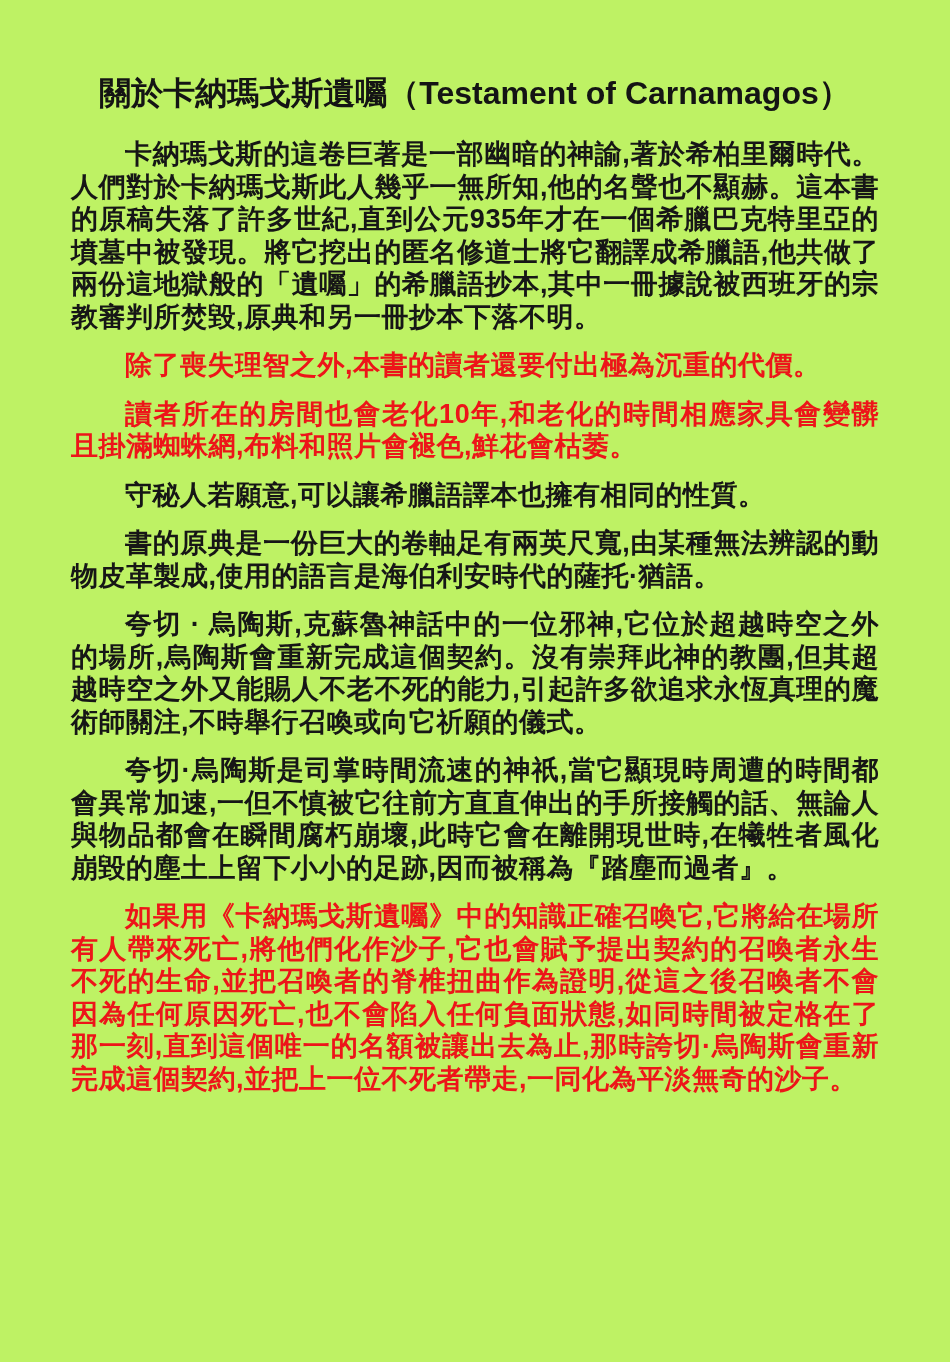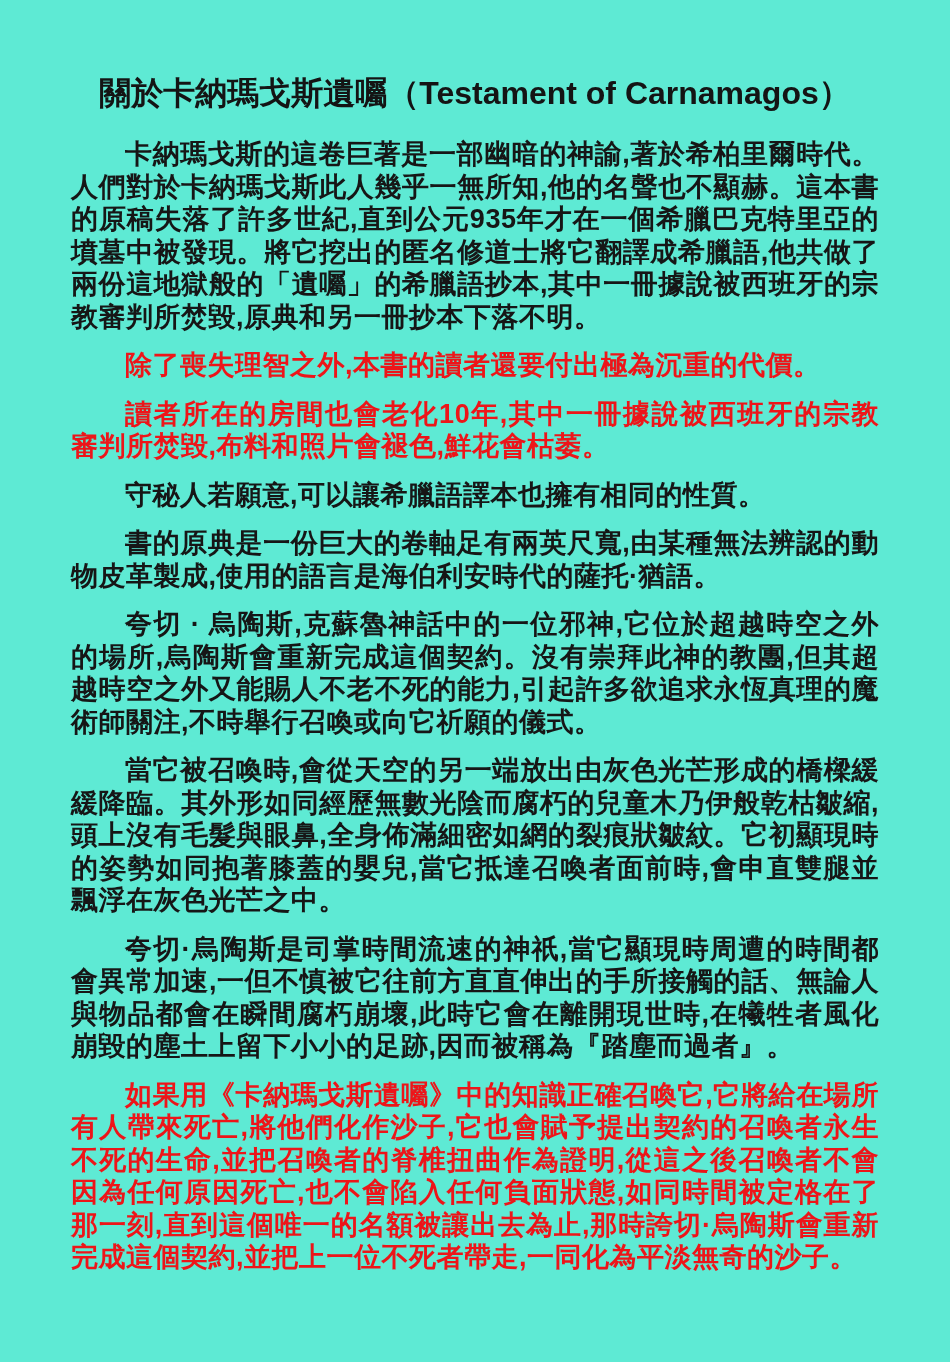--- a/index.html
+++ b/index.html
@@ -5,21 +5,21 @@
   html, body {
     margin: 0;
     padding: 0;
     background: #ffffff;
   }
   .page {
     position: relative;
     width: 950px;
     height: 1362px;
     margin: 0 auto;
-    background: #5eead4;
+    background: #bef264;
     box-sizing: border-box;
     padding: 74px 55px 0 55px;
     overflow: hidden;
     font-family: "Liberation Sans", "DejaVu Sans", sans-serif;
   }
   .doc-title {
     margin: 0 0 26px 0;
     font-size: 32px;
     line-height: 38px;
     font-weight: 700;
@@ -52,32 +52,31 @@
 <div class="page">
 
   <section>
     <h1 class="doc-title">關於卡納瑪戈斯遺囑（Testament of Carnamagos）</h1>
 
     <p class="para">卡納瑪戈斯的這卷巨著是一部幽暗的神諭,著於希柏里爾時代。人們對於卡納瑪戈斯此人幾乎一無所知,他的名聲也不顯赫。這本書的原稿失落了許多世紀,直到公元935年才在一個希臘巴克特里亞的墳墓中被發現。將它挖出的匿名修道士將它翻譯成希臘語,他共做了兩份這地獄般的「遺囑」的希臘語抄本,其中一冊據說被西班牙的宗教審判所焚毀,原典和另一冊抄本下落不明。</p>
 
 
     <p class="para red">除了喪失理智之外,本書的讀者還要付出極為沉重的代價。</p>
 
-    <p class="para red">讀者所在的房間也會老化10年,其中一冊據說被西班牙的宗教審判所焚毀,布料和照片會褪色,鮮花會枯萎。</p>
+    <p class="para red">讀者所在的房間也會老化10年,和老化的時間相應家具會變髒且掛滿蜘蛛網,布料和照片會褪色,鮮花會枯萎。</p>
 
 
     <p class="para">守秘人若願意,可以讓希臘語譯本也擁有相同的性質。</p>
 
     <p class="para">書的原典是一份巨大的卷軸足有兩英尺寬,由某種無法辨認的動物皮革製成,使用的語言是海伯利安時代的薩托·猶語。</p>
   </section>
 
   <section>
 
     <p class="para">夸切 · 烏陶斯,克蘇魯神話中的一位邪神,它位於超越時空之外的場所,烏陶斯會重新完成這個契約。沒有崇拜此神的教團,但其超越時空之外又能賜人不老不死的能力,引起許多欲追求永恆真理的魔術師關注,不時舉行召喚或向它祈願的儀式。</p>
 
-    <p class="para">當它被召喚時,會從天空的另一端放出由灰色光芒形成的橋樑緩緩降臨。其外形如同經歷無數光陰而腐朽的兒童木乃伊般乾枯皺縮,頭上沒有毛髮與眼鼻,全身佈滿細密如網的裂痕狀皺紋。它初顯現時的姿勢如同抱著膝蓋的嬰兒,當它抵達召喚者面前時,會申直雙腿並飄浮在灰色光芒之中。</p>
 
     <p class="para">夸切·烏陶斯是司掌時間流速的神祇,當它顯現時周遭的時間都會異常加速,一但不慎被它往前方直直伸出的手所接觸的話、無論人與物品都會在瞬間腐朽崩壞,此時它會在離開現世時,在犧牲者風化崩毀的塵土上留下小小的足跡,因而被稱為『踏塵而過者』。</p>
 
     <p class="para red">如果用《卡納瑪戈斯遺囑》中的知識正確召喚它,它將給在場所有人帶來死亡,將他們化作沙子,它也會賦予提出契約的召喚者永生不死的生命,並把召喚者的脊椎扭曲作為證明,從這之後召喚者不會因為任何原因死亡,也不會陷入任何負面狀態,如同時間被定格在了那一刻,直到這個唯一的名額被讓出去為止,那時誇切·烏陶斯會重新完成這個契約,並把上一位不死者帶走,一同化為平淡無奇的沙子。</p>
   </section>
 
 </div>
 
 </body></html>

